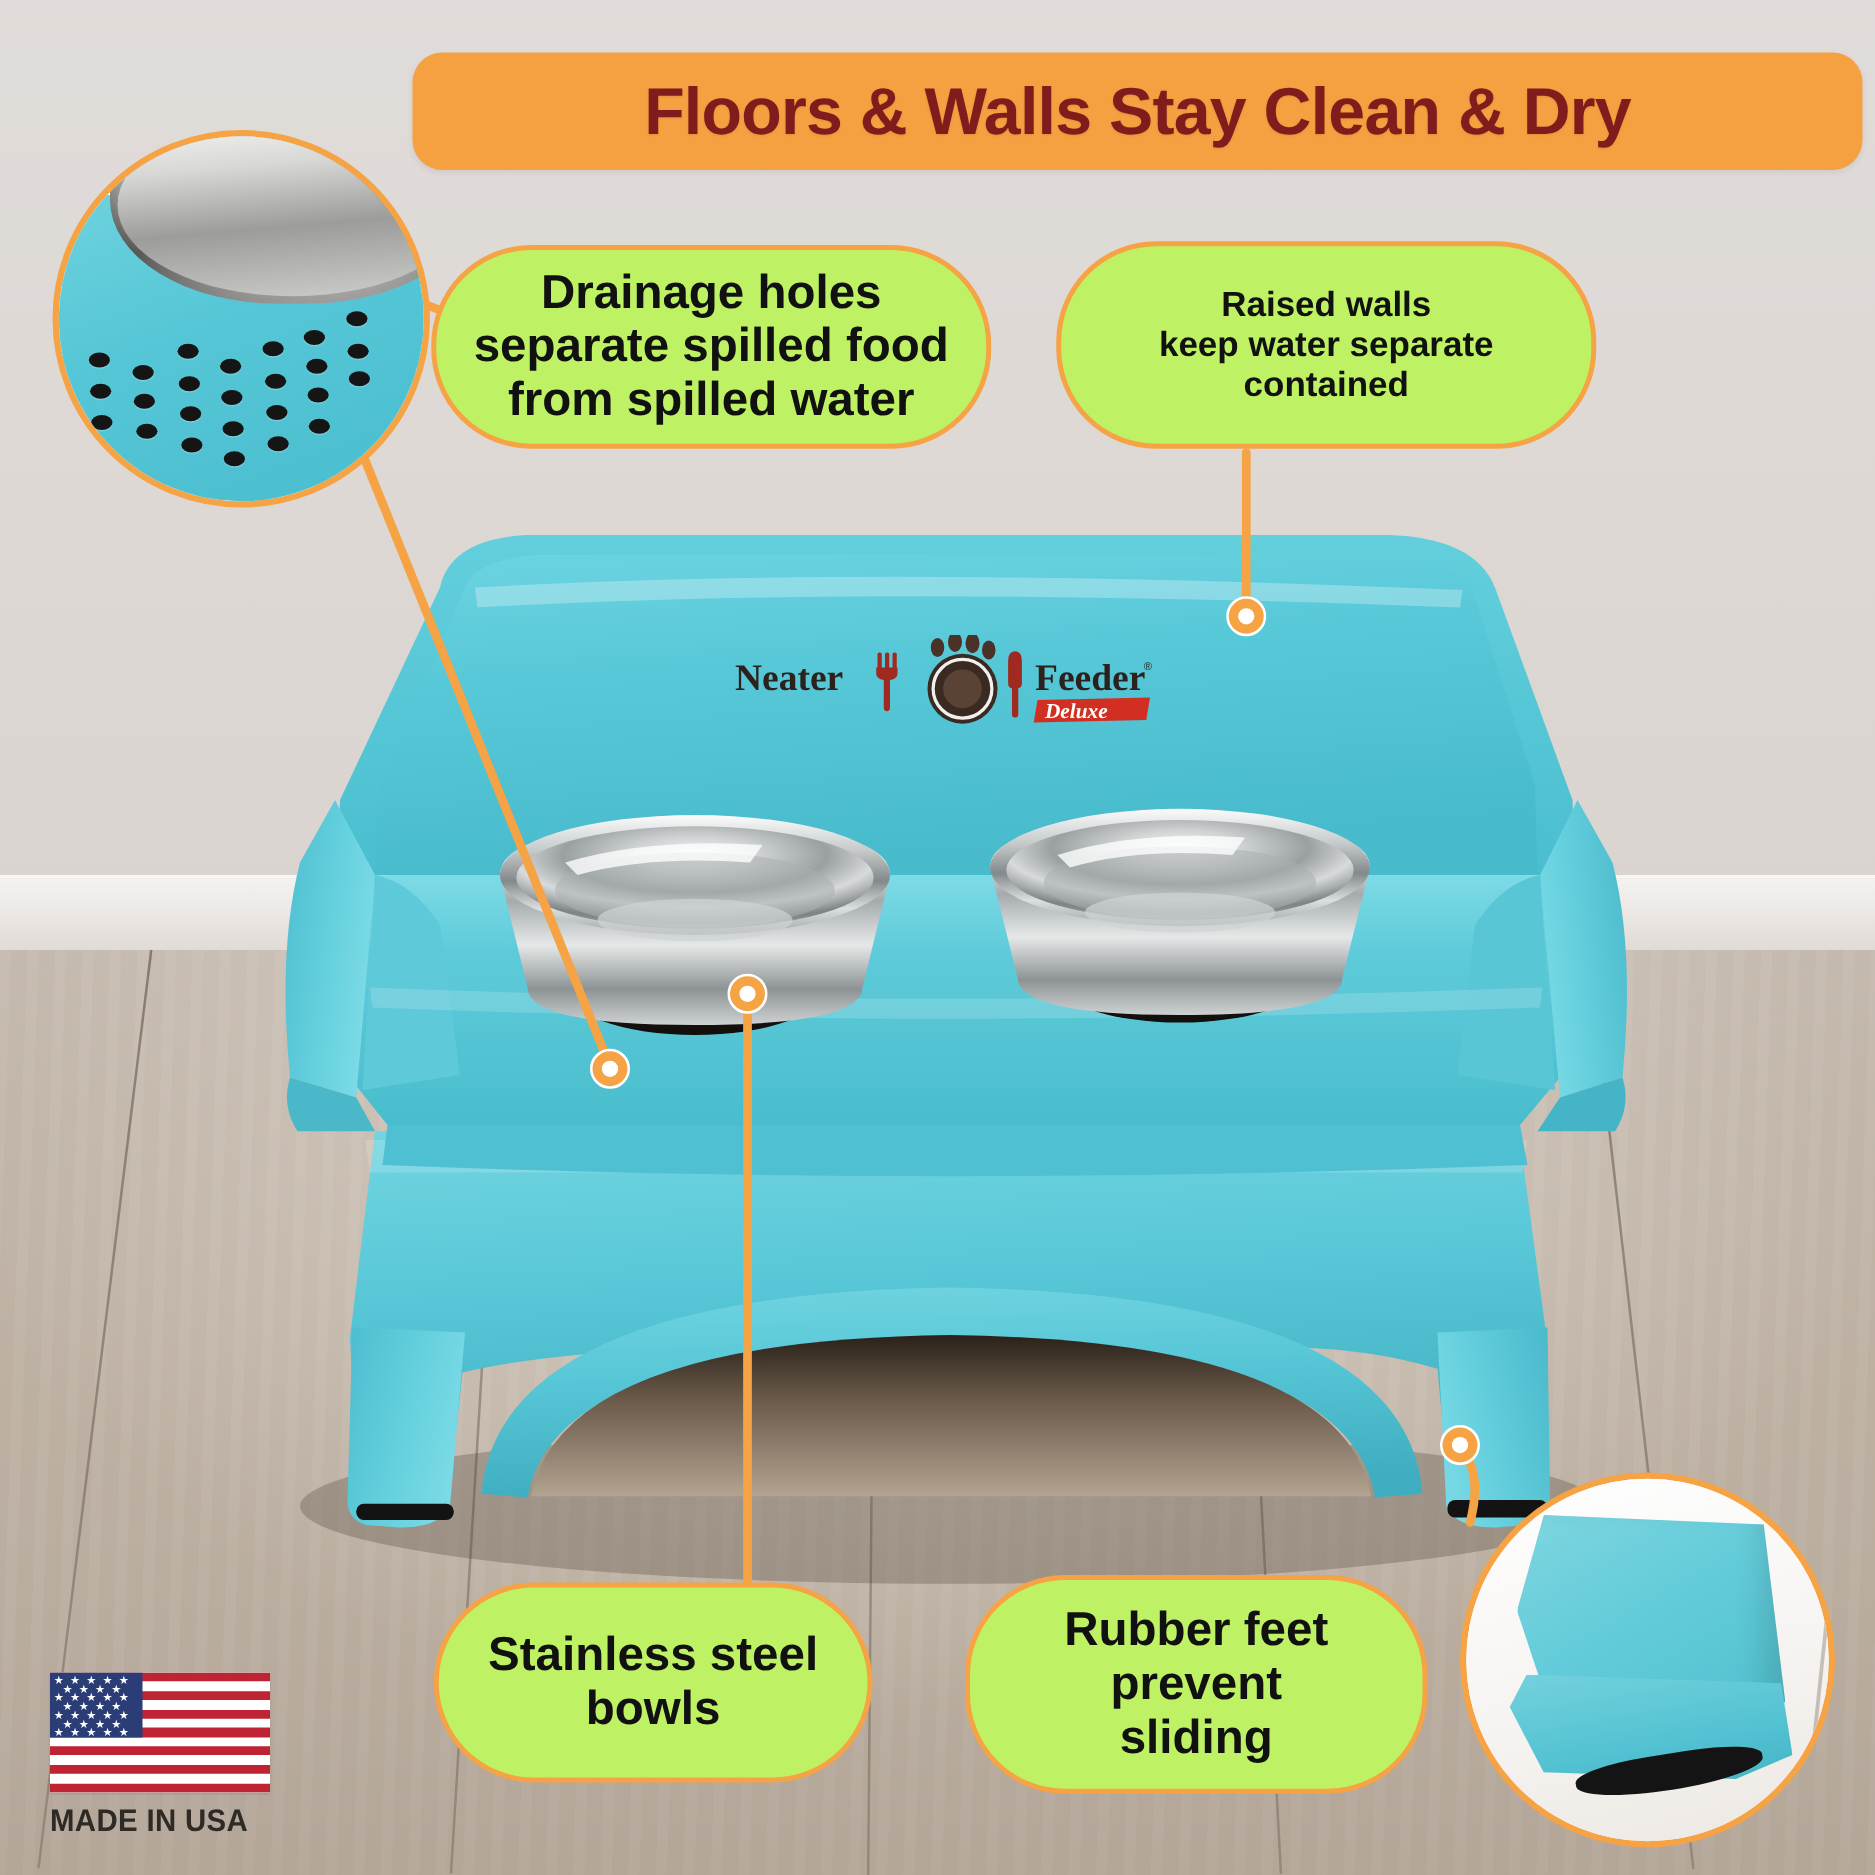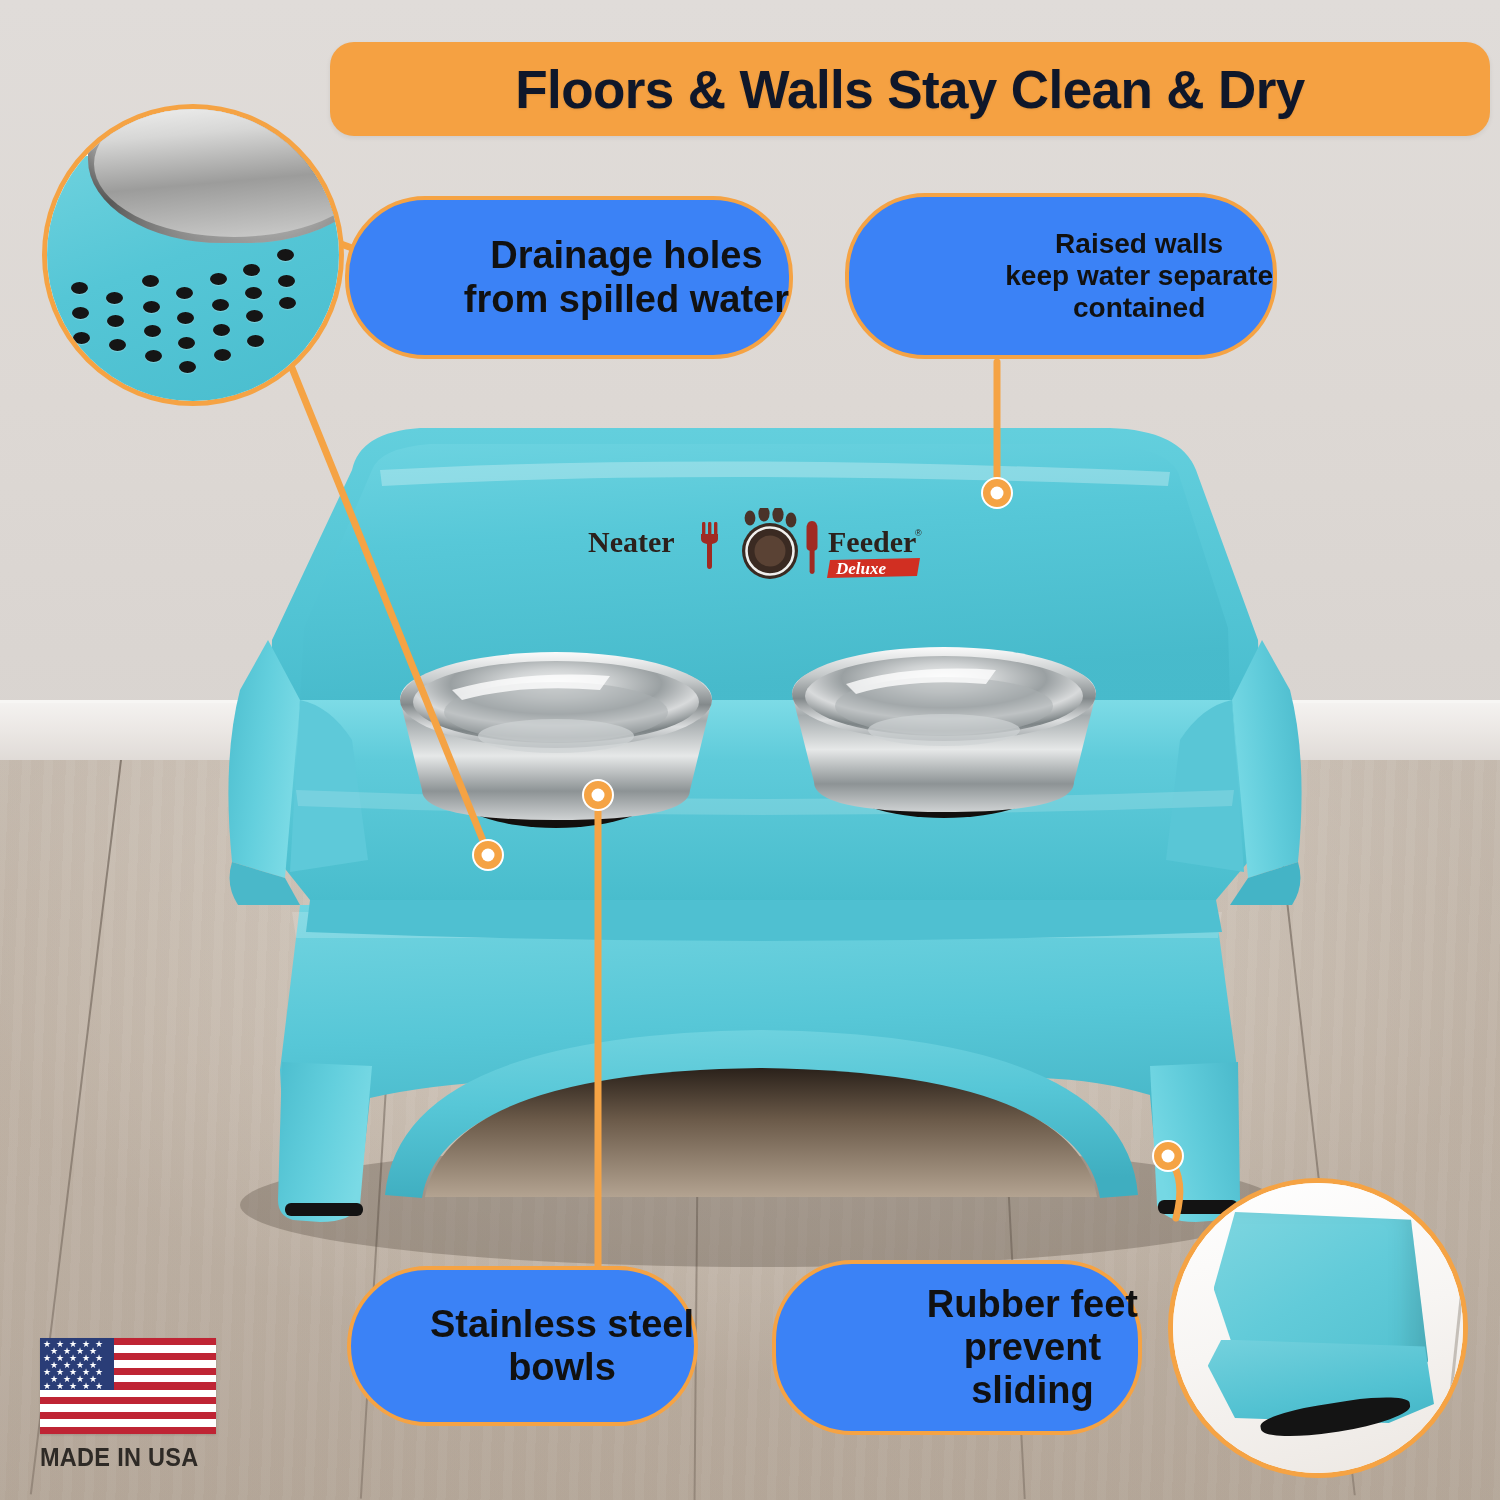--- a/index.html
+++ b/index.html
@@ -53,29 +53,29 @@
   .feeder{position:absolute;left:0;top:0;width:1500px;height:1500px;}
 
   
   .header-bar{
     position:absolute;left:330px;top:42px;width:1160px;height:94px;
     background:#f5a142;border-radius:24px;
     display:flex;align-items:center;justify-content:center;
     box-shadow:0 2px 5px rgba(0,0,0,.07);
   }
   .header-title{
-    color:#0f172a;font-size:53px;font-weight:bold;letter-spacing:-.6px;
+    color:#7f1d1d;font-size:53px;font-weight:bold;letter-spacing:-.6px;
     white-space:nowrap;line-height:1;
     text-shadow:0 1px 2px rgba(120,70,10,.18);
   }
 
   
   .callout{
-    position:absolute;background:#3b82f6;border:4px solid #f5a344;
-    border-radius:80px;display:flex;align-items:center;justify-content:flex-end;
+    position:absolute;background:#bef264;border:4px solid #f5a344;
+    border-radius:80px;display:flex;align-items:center;justify-content:center;
     text-align:center;box-sizing:border-box;z-index:30;
   }
   .callout span{
     color:#111111;font-weight:bold;line-height:1.14;display:block;
   }
   .c-drain{left:345px;top:196px;width:448px;height:163px;}
   .c-drain span{font-size:38px;}
   .c-walls{left:845px;top:193px;width:432px;height:166px;}
   .c-walls span{font-size:28px;}
   .c-bowls{left:347px;top:1266px;width:351px;height:160px;}
@@ -399,20 +399,21 @@
     <div class="foot-rubber"></div>
   </div>
 
   <div class="header-bar">
     <div class="header-title">Floors &amp; Walls Stay Clean &amp; Dry</div>
   </div>
 
   <div class="callout c-drain">
     <div>
       <span>Drainage holes</span>
+      <span>separate spilled food</span>
       <span>from spilled water</span>
     </div>
   </div>
 
   <div class="callout c-walls">
     <div>
       <span>Raised walls</span>
       <span>keep water separate</span>
       <span>contained</span>
     </div>

